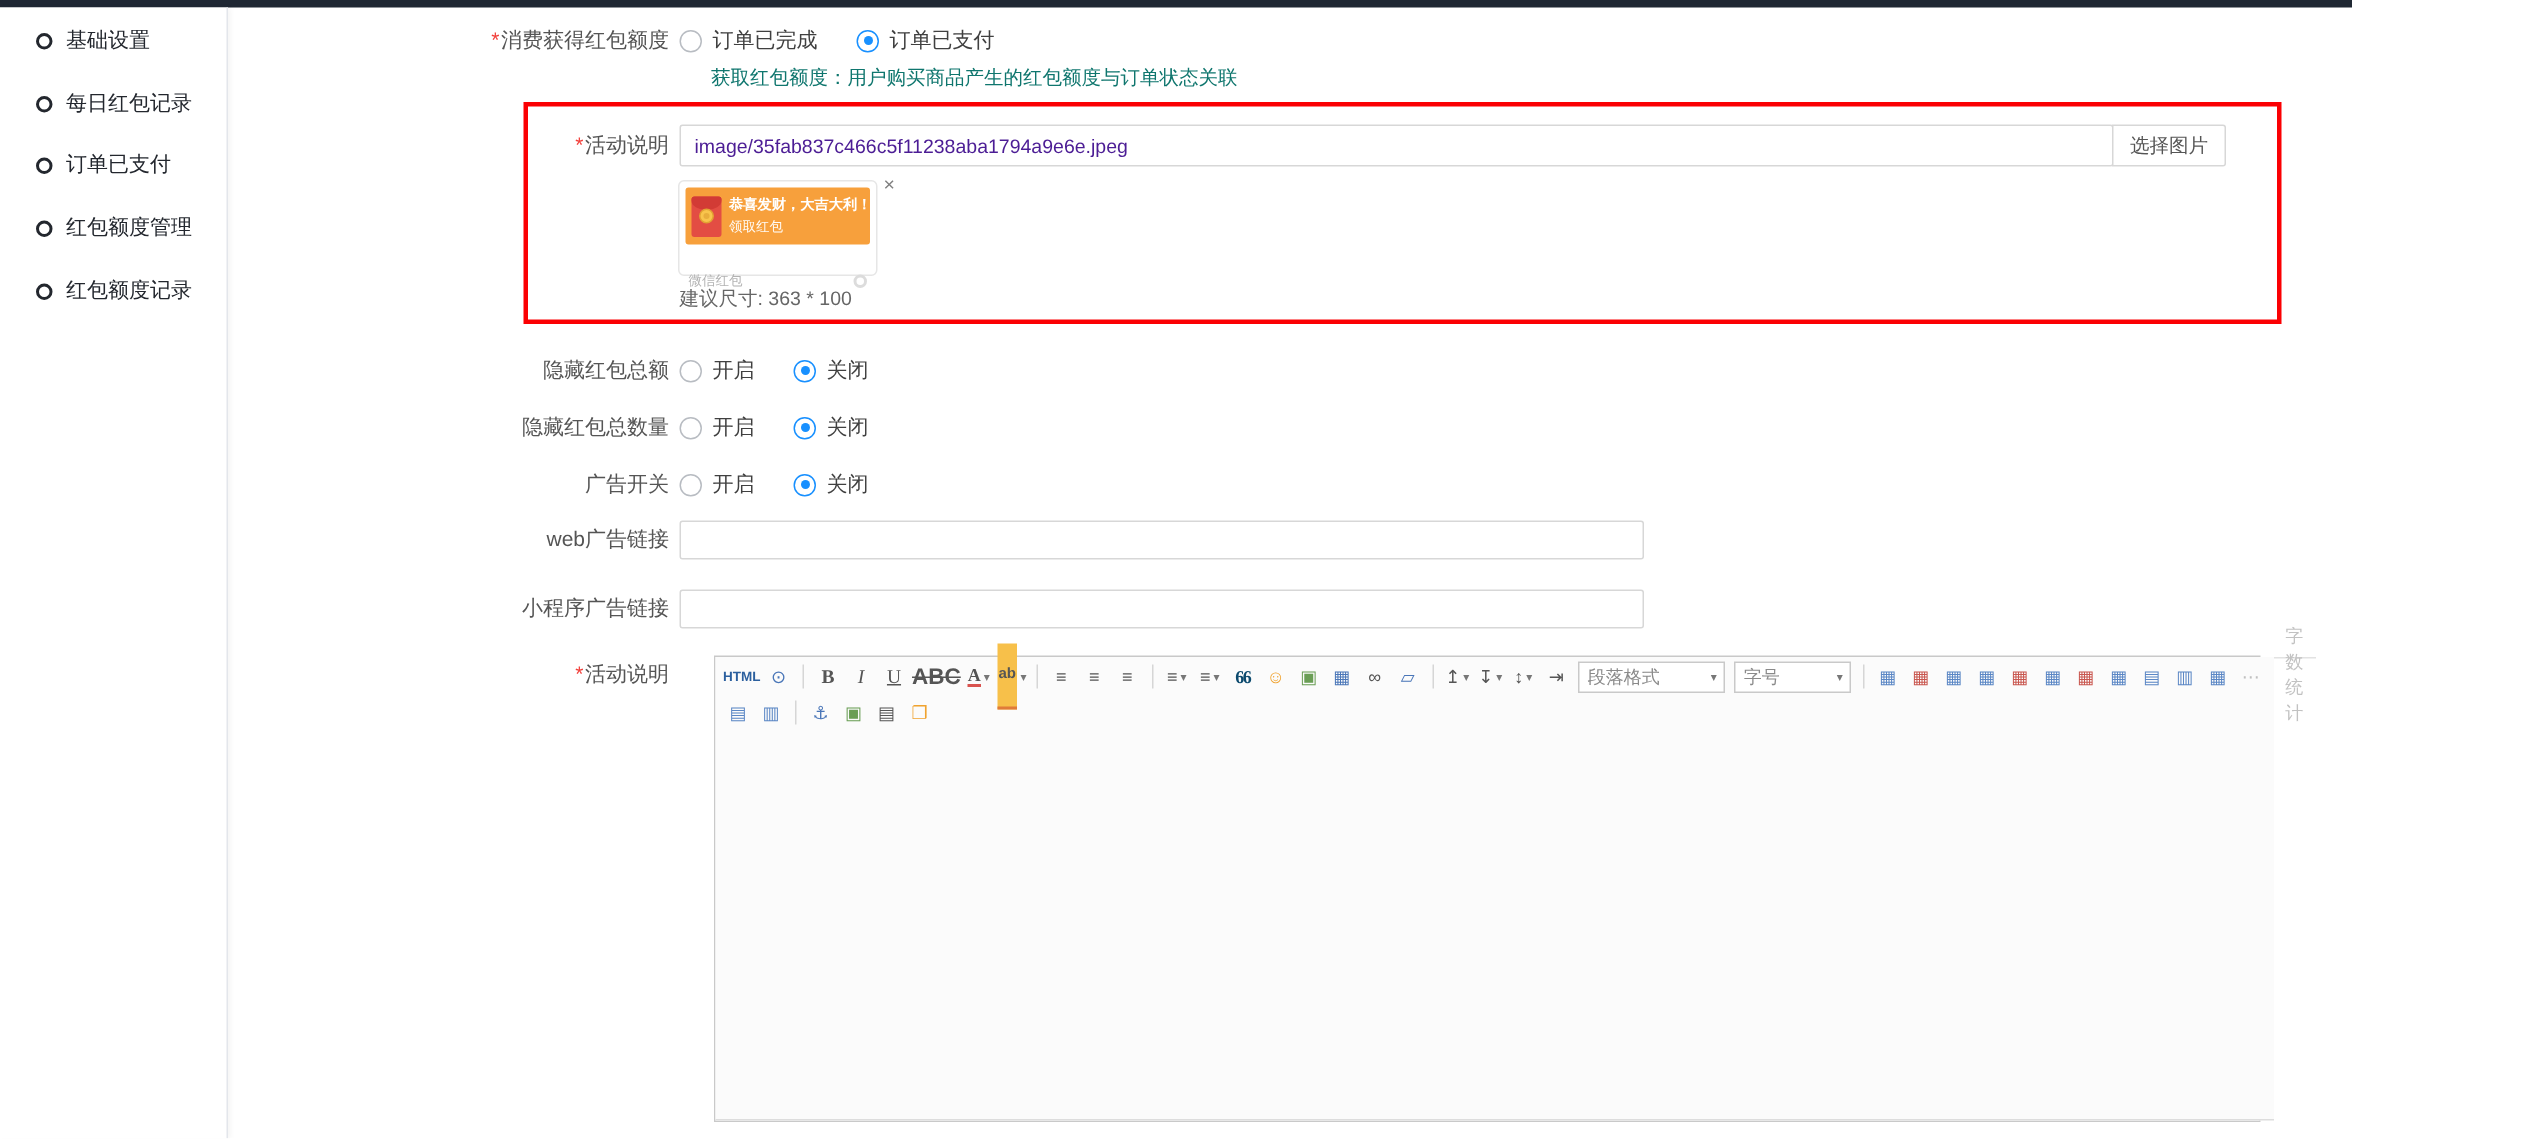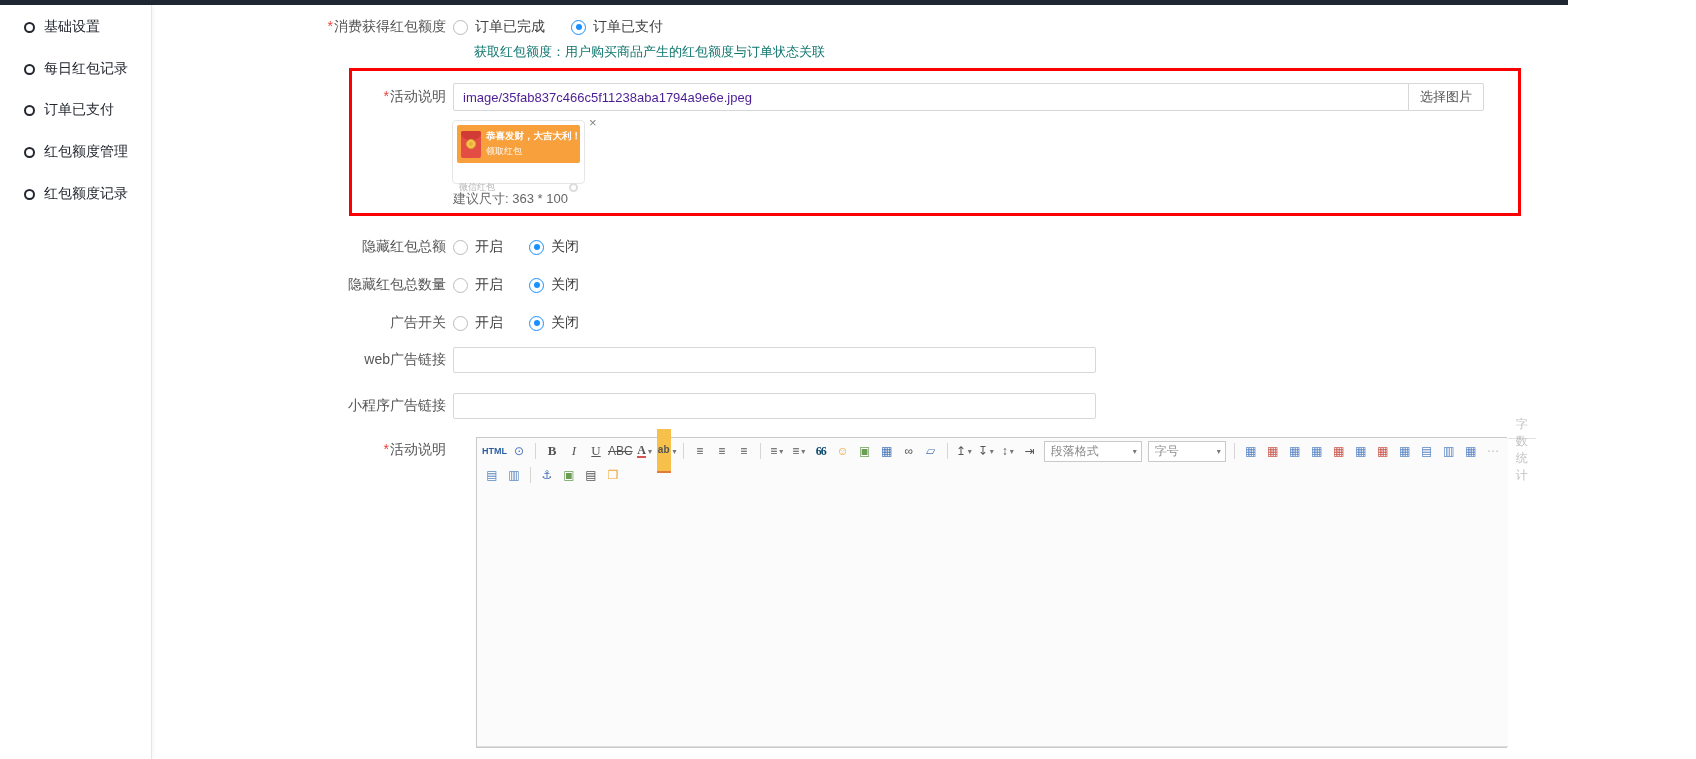--- a/index.html
+++ b/index.html
@@ -45,21 +45,21 @@
   .tb-row{display:flex;align-items:center;height:24px}
   .tb-i{display:inline-flex;align-items:center;justify-content:center;min-width:20px;height:20px;margin:0 1px;font-size:12px;color:#555;cursor:pointer;border-radius:2px;white-space:nowrap}
   .tb-sep{width:1px;height:16px;background:#d6d6d6;margin:0 5px;flex:none}
   .tb-car{font-size:8px;color:#777;margin-left:2px;cursor:pointer}
   .tb-sel{display:inline-flex;align-items:center;justify-content:space-between;border:1px solid #c9c9c9;background:#fff;height:19px;padding:0 4px 0 6px;font-size:12px;color:#8a8a8a;margin:0 3px;cursor:pointer}
   .w-par{width:86px}.w-fs{width:66px}
   .g-html{font-size:9px;font-weight:bold;color:#2b5f9e;letter-spacing:0}
   .g-b{font-weight:bold;font-size:13px;font-family:"Liberation Serif",serif}
   .g-i{font-style:italic;font-size:13px;font-family:"Liberation Serif",serif}
   .g-u{text-decoration:underline;font-size:13px;font-family:"Liberation Serif",serif}
-  .g-strike{text-decoration:line-through;font-size:12px;font-weight:normal}
+  .g-strike{text-decoration:line-through;font-size:15px;font-weight:bold}
   .g-fc{font-size:12px;font-weight:bold;border-bottom:2px solid #d9534f;line-height:11px;font-family:"Liberation Serif",serif}
   .g-hl{font-size:10px;font-weight:bold;background:#f7c04a;padding:16px 1px;border-bottom:2px solid #e07b39;line-height:10px}
   .g-quote{font-weight:bold;font-size:12px;color:#0c4a6e;font-family:"Liberation Serif",serif;letter-spacing:-1px}
   .c-orange{color:#f0a330}.c-tbl{color:#5b87c5}.c-red{color:#c9574f}.c-grey{color:#c0c0c0}.c-blue{color:#4a76b8}
   .g-pic{color:#6a9e55}
   .ed-body{flex:1;background:#fff;cursor:text}
   .ed-foot{height:21px;border-top:1px solid #e2e2e2;display:flex;align-items:center;justify-content:flex-end;padding:0 8px;font-size:12px;color:#c2c2c2}
 </style>
 </head>
 <body>

